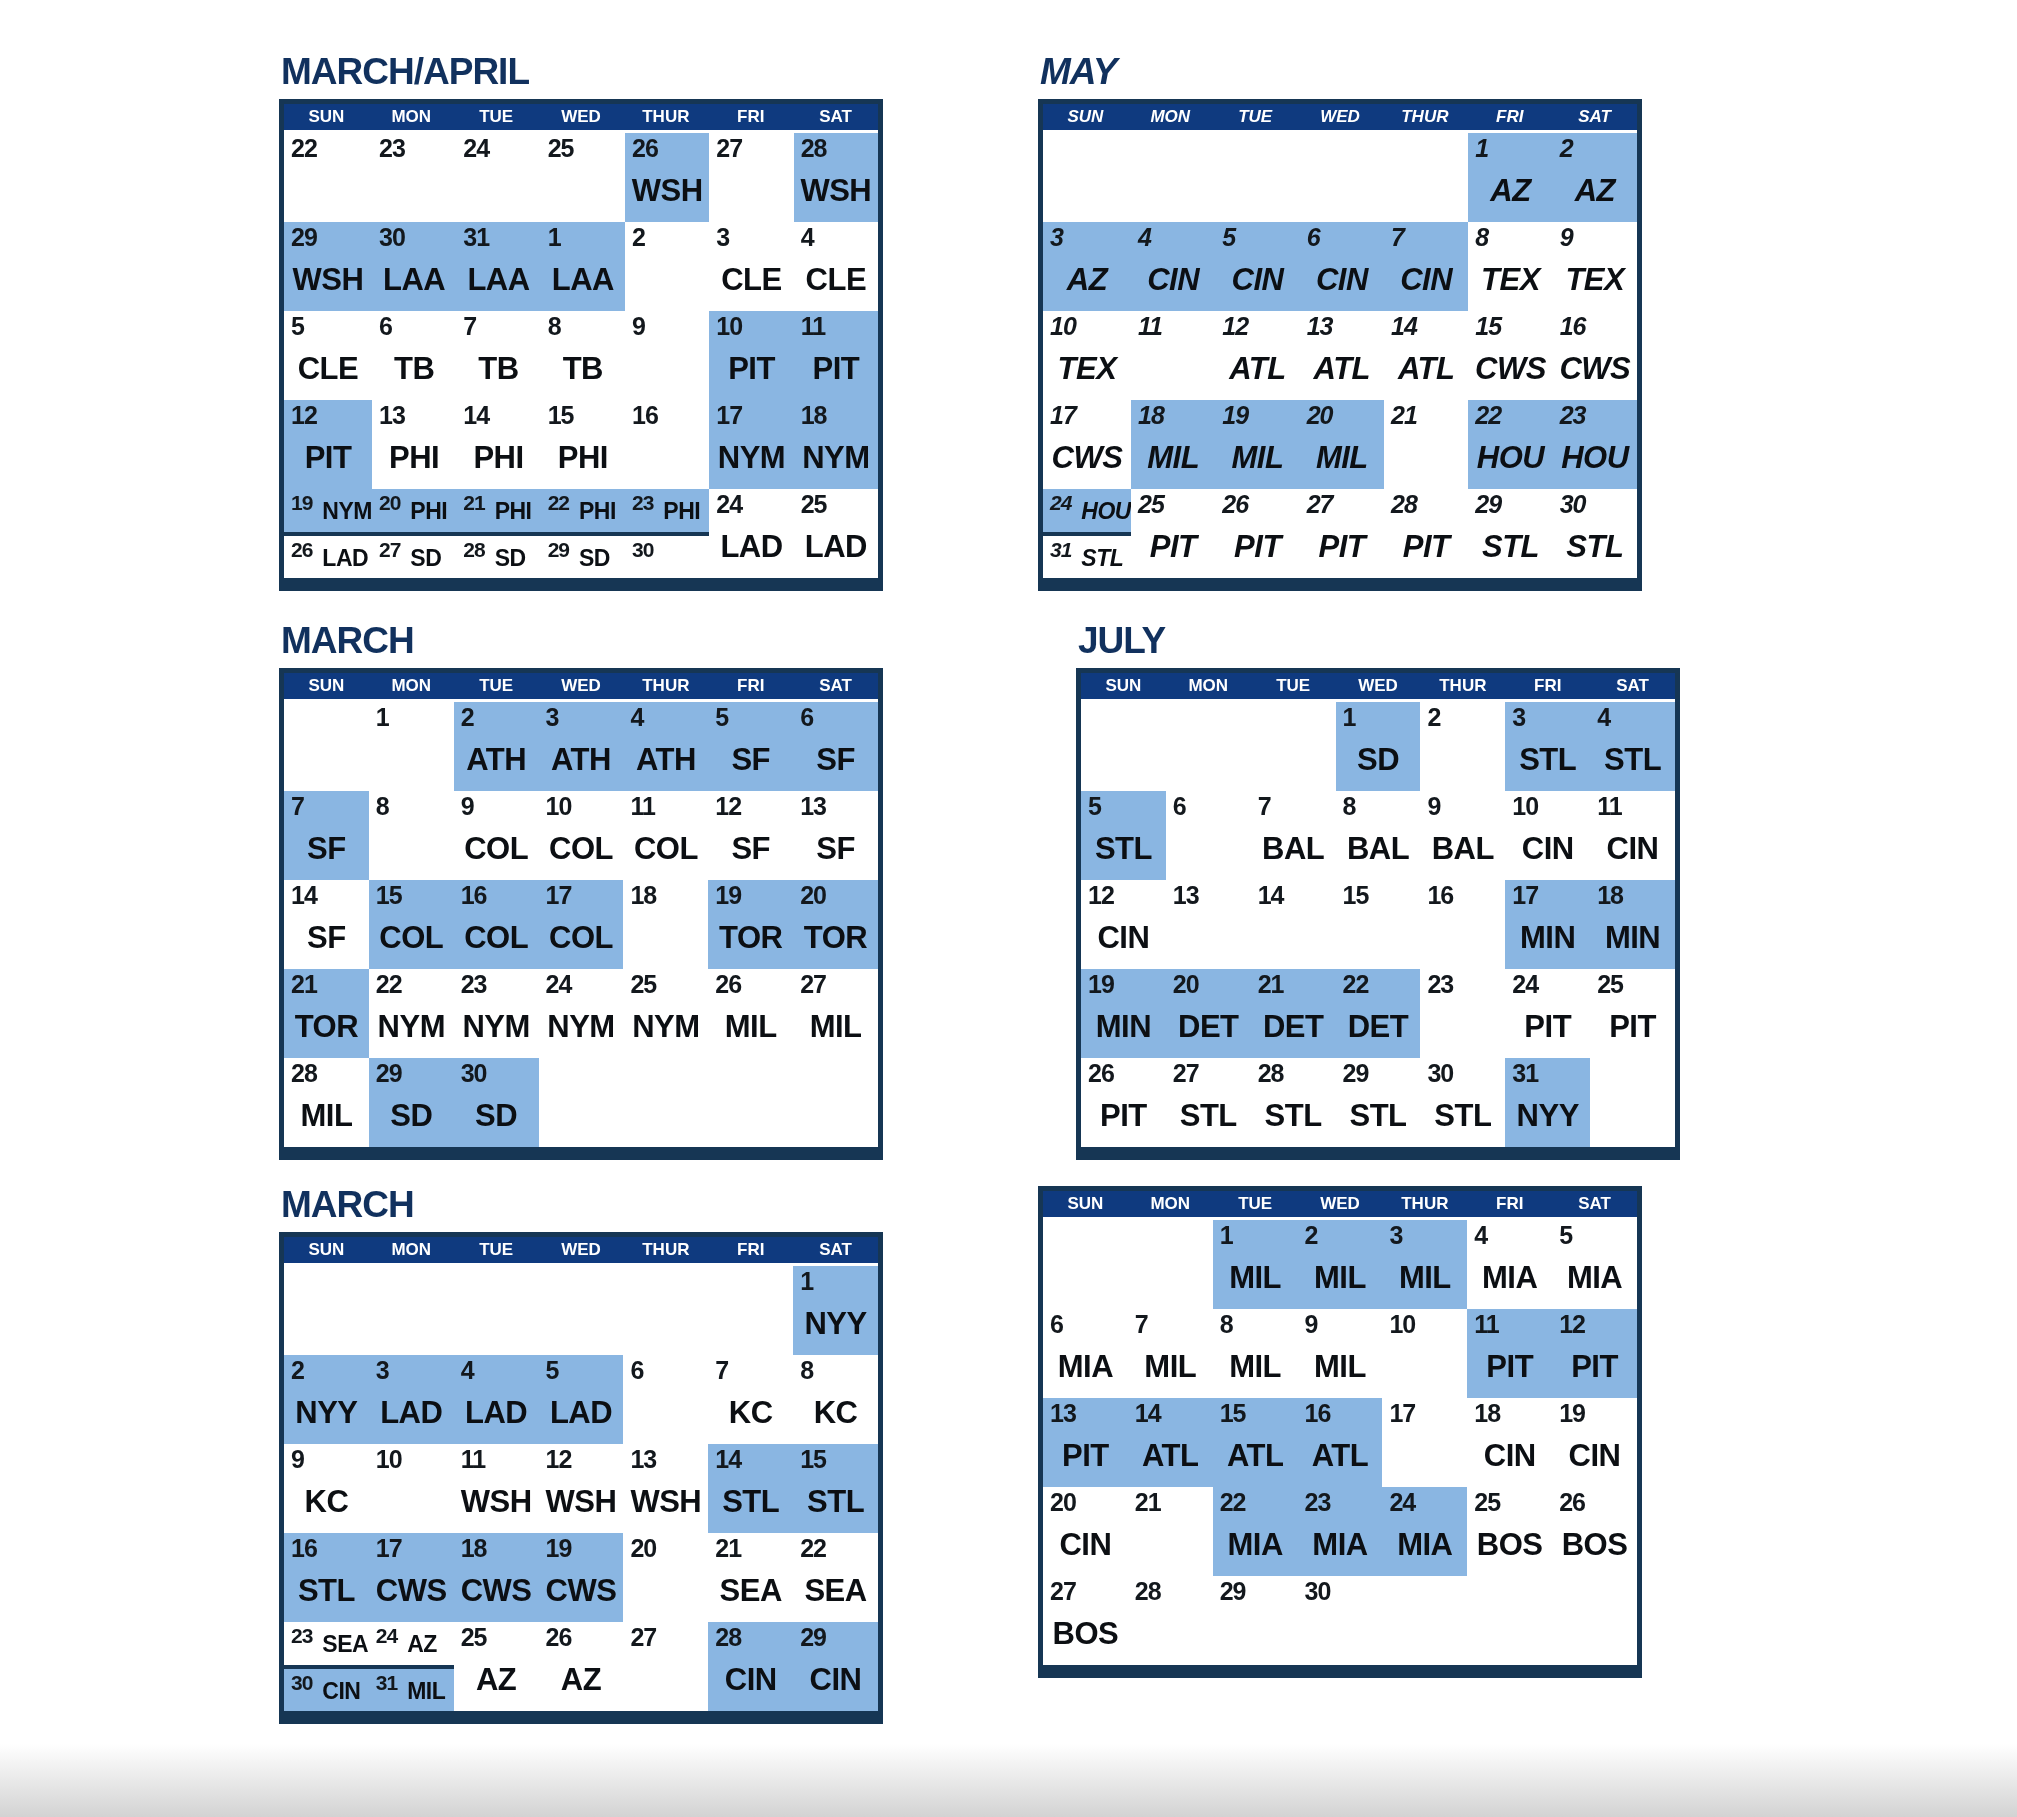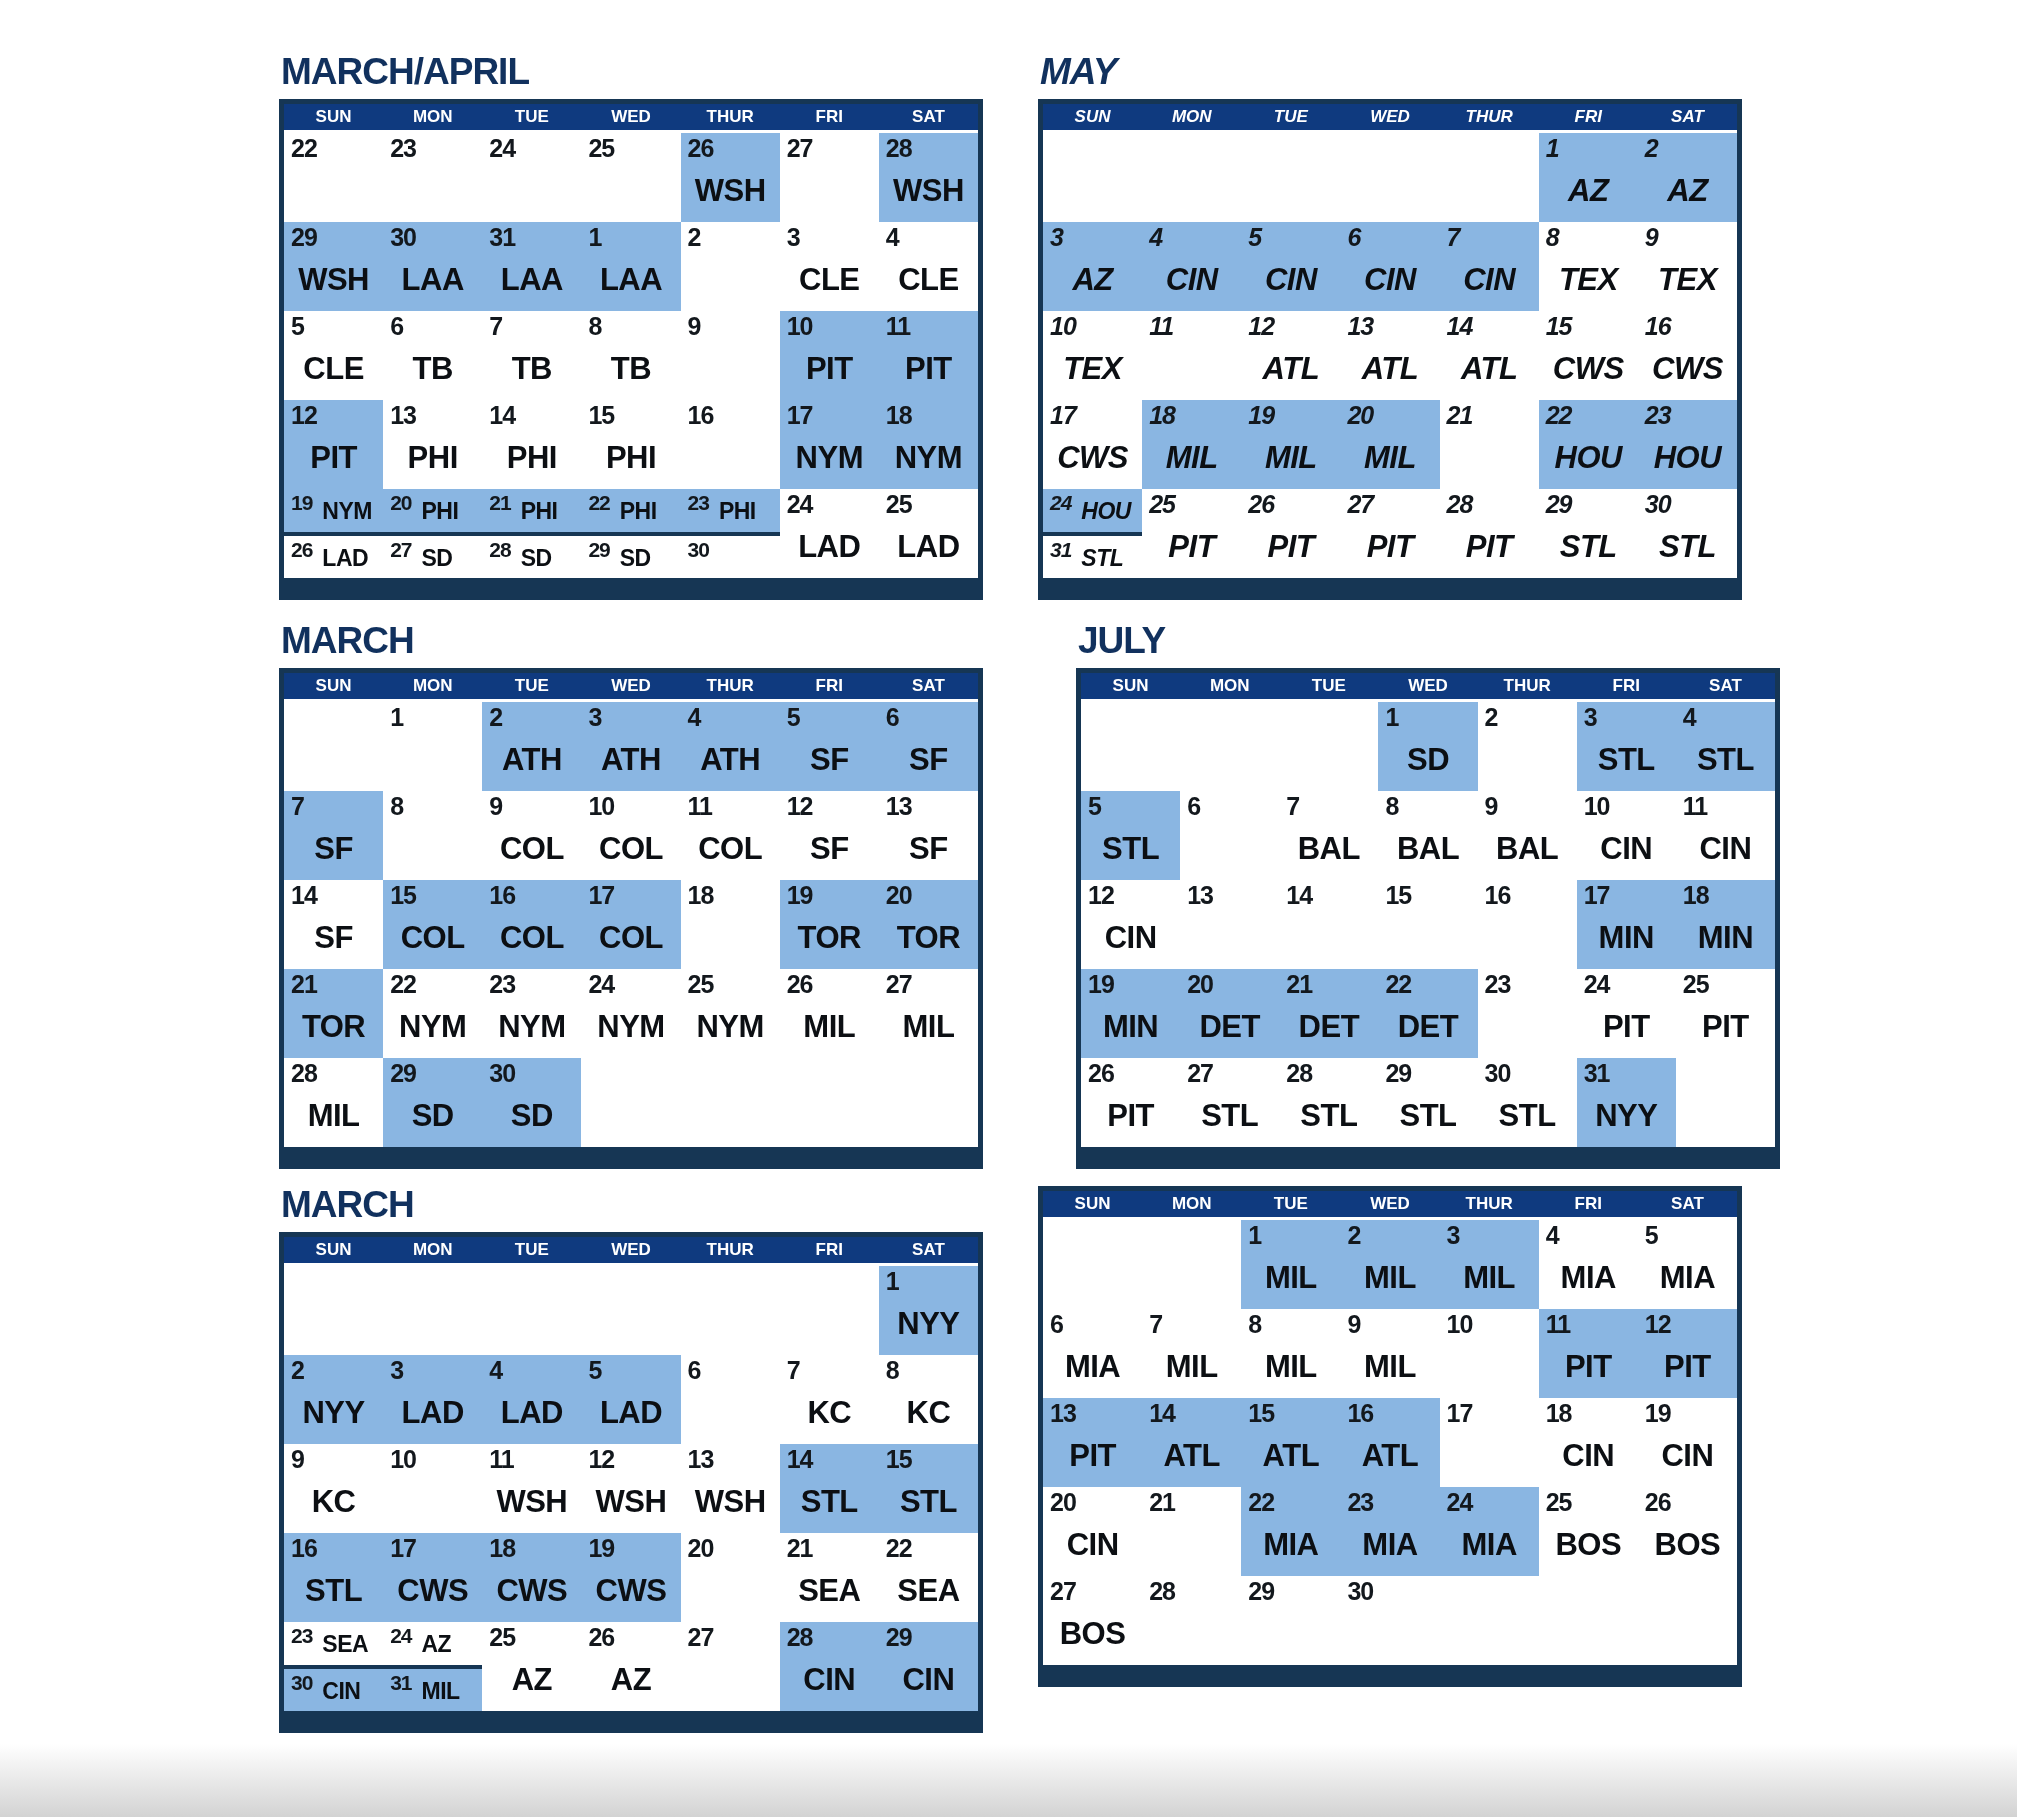--- a/index.html
+++ b/index.html
@@ -2,36 +2,36 @@
 <html><head>
 <meta charset="utf-8">
 <style>
   html,body{margin:0;padding:0;}
   body{
     width:2018px;height:1818px;background:#ffffff;
     font-family:"Liberation Sans",sans-serif;
     overflow:hidden;position:relative;
   }
   .canvas{position:absolute;inset:0;}
-  .month{position:absolute;width:704px;}
+  .month{position:absolute;width:604px;}
   
   .month:nth-of-type(1){left:279px;top:53px;}
   .month:nth-of-type(2){left:1038px;top:53px;font-style:italic;}
   .month:nth-of-type(3){left:279px;top:622px;}
   .month:nth-of-type(4){left:1076px;top:622px;}
   .month:nth-of-type(5){left:279px;top:1186px;}
   .month:nth-of-type(6){left:1038px;top:1186px;}
 
   .month-title{
     margin:0 0 9px 2px;font-size:37px;line-height:37px;font-weight:bold;
     letter-spacing:-1px;color:var(--title);
   }
   .grid{
     position:relative;background:var(--border);
-    padding:34px 5px 22px 5px;
+    padding:34px 5px 13px 5px;
   }
   .headbar{
     position:absolute;top:5px;left:5px;right:5px;height:29px;
     box-sizing:border-box;border-bottom:3px solid #fff;
     background:var(--bar);
     display:grid;grid-template-columns:repeat(7,1fr);align-items:center;
   }
   .dayhead{
     text-align:center;color:#fff;font-size:17px;font-weight:bold;
     letter-spacing:0px;line-height:26px;

